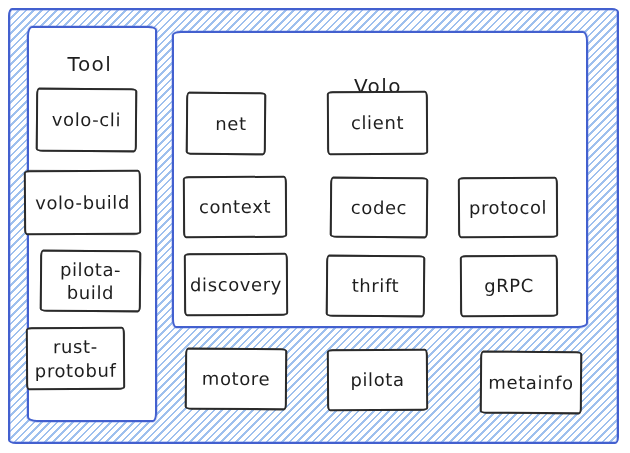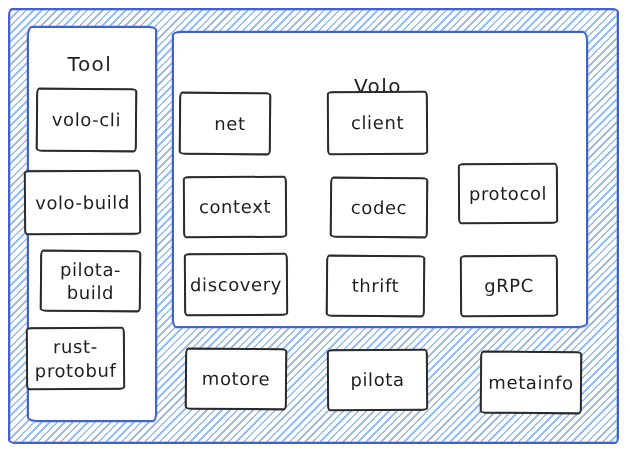--- a/index.html
+++ b/index.html
@@ -89,26 +89,26 @@
   .ra { border-radius: 3px 6px 3px 7px / 7px 3px 6px 3px; transform: rotate(0.35deg); }
   .rb { border-radius: 6px 3px 7px 3px / 3px 7px 3px 6px; transform: rotate(-0.35deg); }
 
   
   .b-volo-cli      { left: 36px;  top: 88px;  width: 101px; height: 64px; }
   .b-volo-build    { left: 24px;  top: 170px; width: 117px; height: 65px; }
   .b-pilota-build  { left: 40px;  top: 250px; width: 101px; height: 62px; }
   .b-rust-protobuf { left: 26px;  top: 327px; width: 99px;  height: 63px; }
 
   
-  .b-net       { left: 179px; top: 92px;  width: 92px;  height: 63px; padding-left: 13px; }
+  .b-net       { left: 186px; top: 92px;  width: 80px;  height: 63px; padding-left: 13px; }
   .b-client    { left: 327px; top: 91px;  width: 101px; height: 64px; }
   .b-server    { left: 457px; top: 92px;  width: 100px; height: 62px; }
   .b-context   { left: 183px; top: 176px; width: 104px; height: 62px; }
   .b-codec     { left: 330px; top: 177px; width: 98px;  height: 61px; }
-  .b-protocol  { left: 458px; top: 163px; width: 100px; height: 61px; }
+  .b-protocol  { left: 458px; top: 177px; width: 100px; height: 61px; }
   .b-discovery { left: 184px; top: 253px; width: 104px; height: 63px; text-align: right; }
   .b-thrift    { left: 326px; top: 255px; width: 99px;  height: 62px; }
   .b-grpc      { left: 460px; top: 255px; width: 98px;  height: 62px; }
 
   
   .b-motore   { left: 185px; top: 348px; width: 102px; height: 62px; align-items: center; }
   .b-pilota   { left: 327px; top: 349px; width: 101px; height: 62px; }
   .b-metainfo { left: 468px; top: 351px; width: 102px; height: 63px; margin-left: 12px; }
 </style>
 </head>

